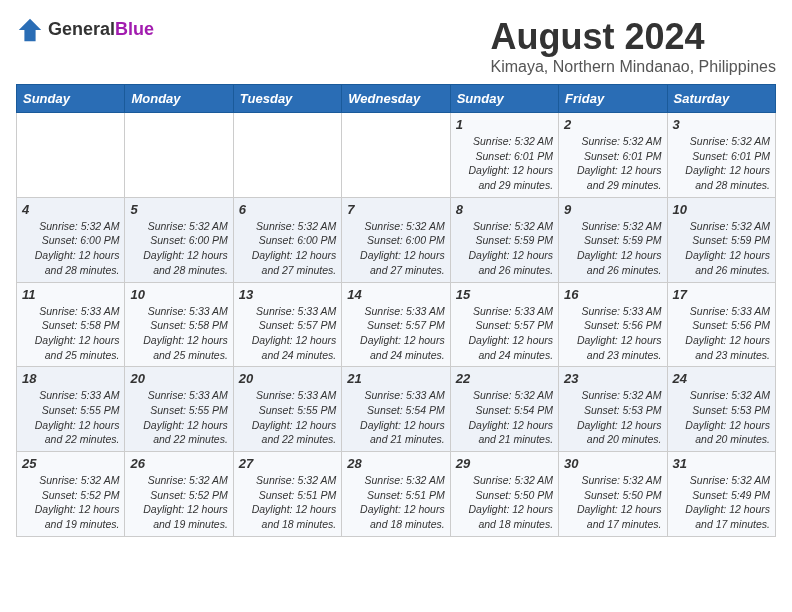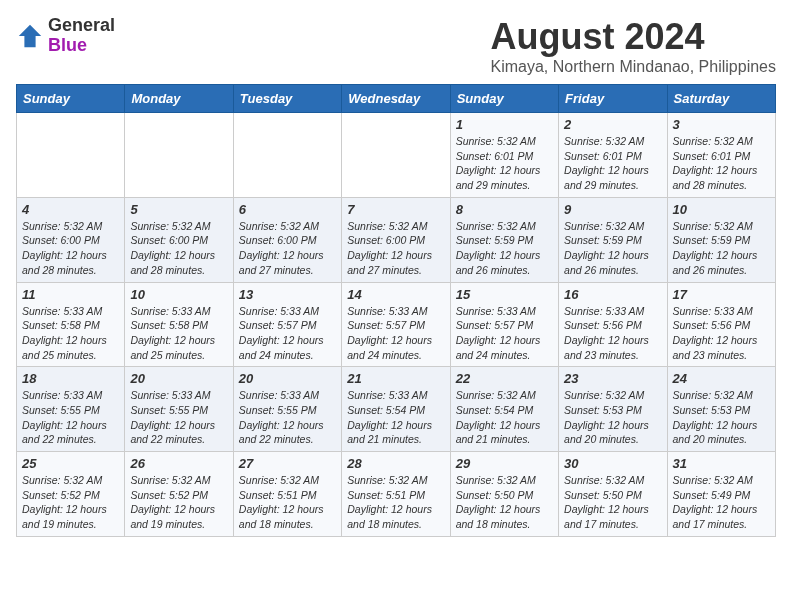--- a/index.html
+++ b/index.html
@@ -16,21 +16,21 @@
       justify-content: space-between;
       margin-bottom: 8px;
     }
     .logo {
       display: flex;
       align-items: center;
       gap: 4px;
     }
     .logo-text {
       display: flex;
-      flex-direction: column;
+      flex-direction: row;
       line-height: 1.1;
     }
     .logo-icon {
       width: 28px;
       height: 28px;
     }
     .title-section {
     }
     .month-title {
       font-size: 36px;
@@ -77,20 +77,21 @@
       font-size: 13px;
       font-weight: bold;
       color: #333;
       display: block;
       margin-bottom: 2px;
     }
     .cell-content {
       color: #333;
       line-height: 1.4;
       font-size: 10.5px;
+      text-align: right;
     }
   </style>
 </head>
 <body>
 
 <div class="header-section">
   <div class="logo">
     <svg class="logo-icon" viewBox="0 0 40 40">
       <polygon points="20,4 36,20 28,20 28,36 12,36 12,20 4,20" fill="#2a6db5"></polygon>
     </svg>

